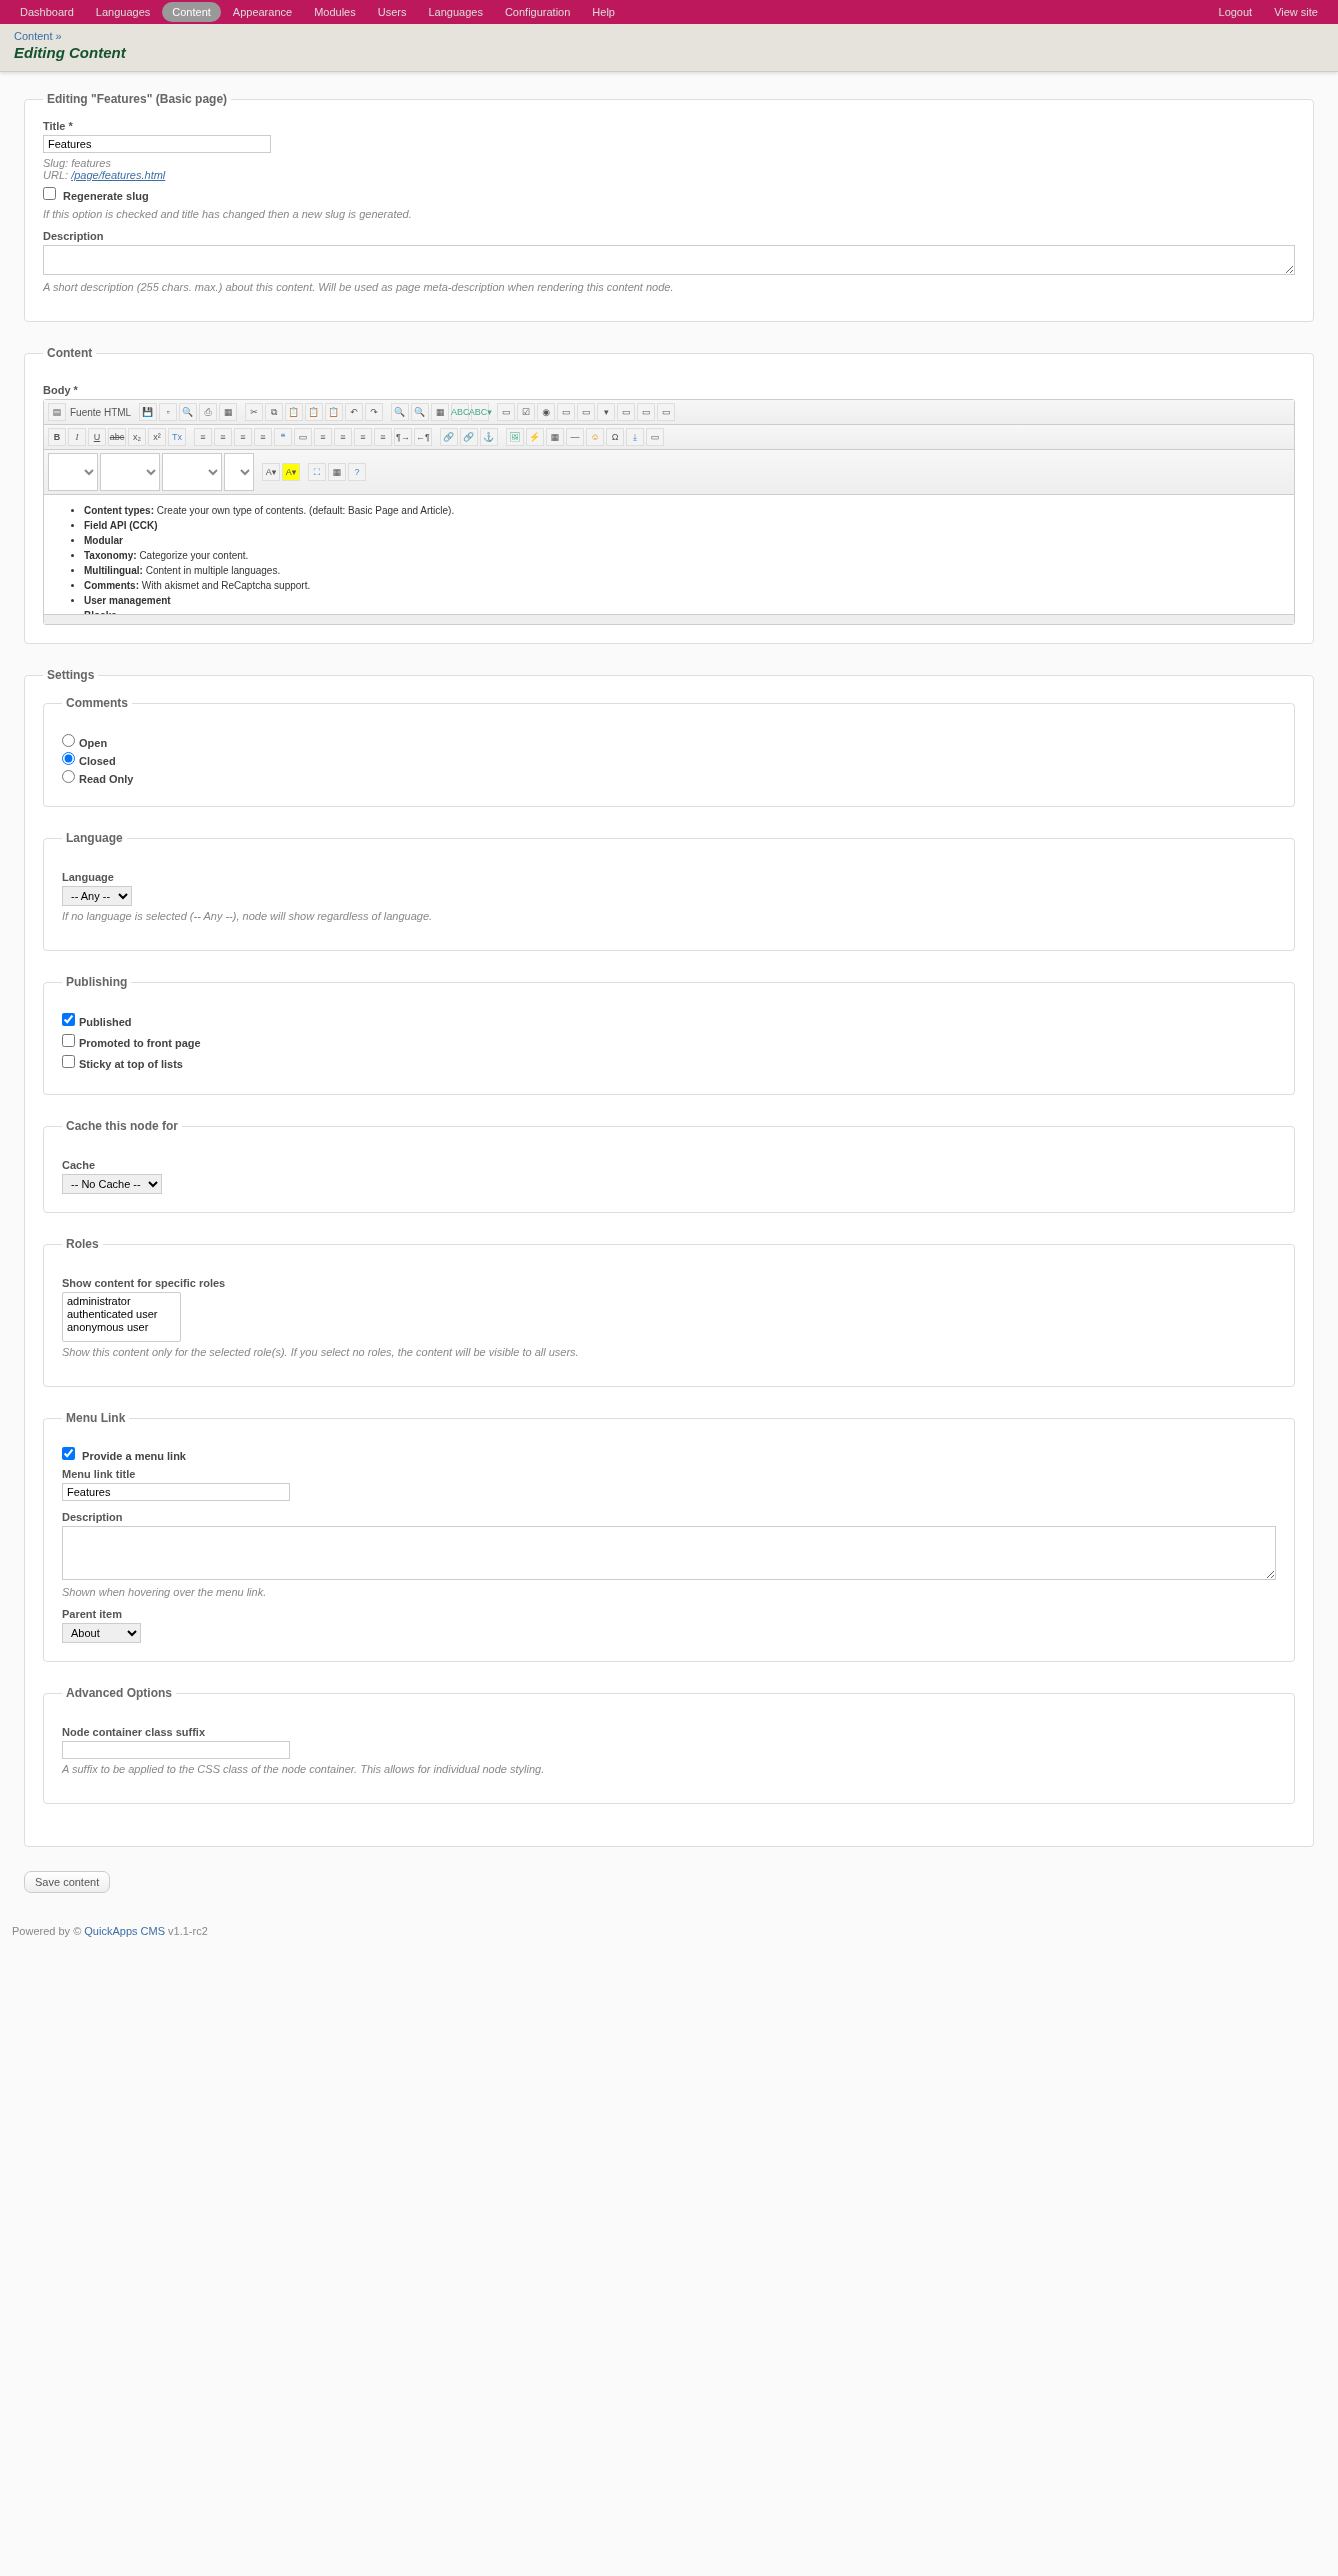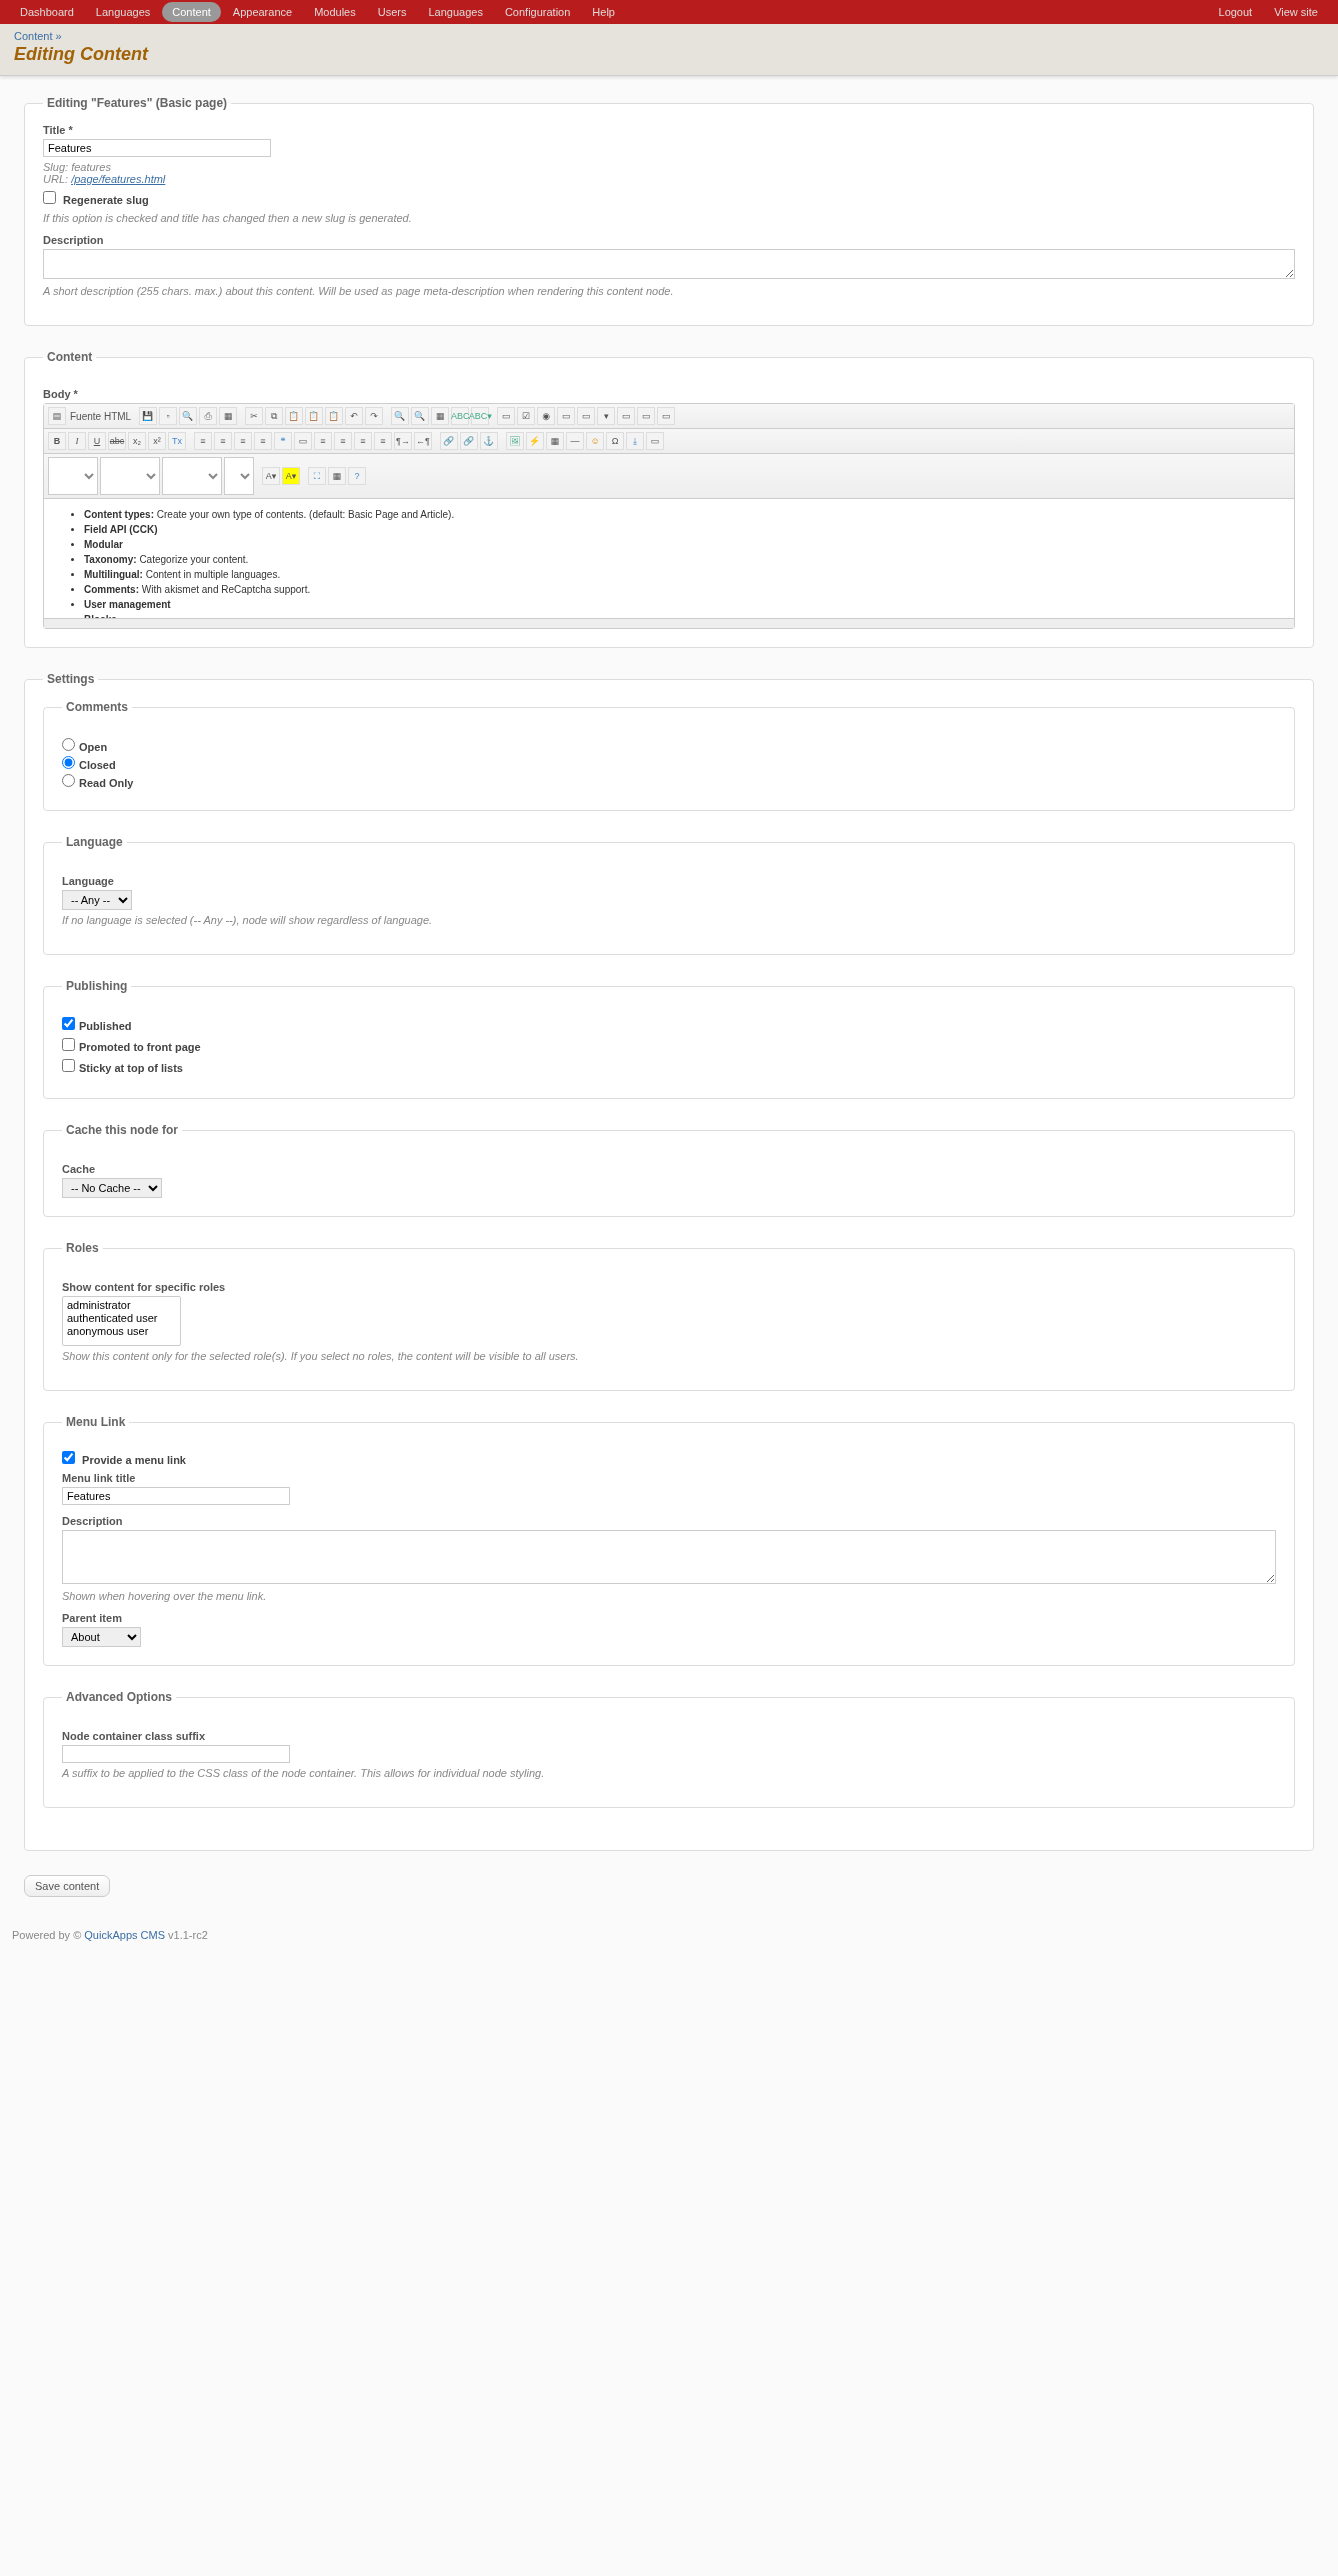--- a/index.html
+++ b/index.html
@@ -1,24 +1,24 @@
 <!DOCTYPE html>
 <html><head>
 <meta charset="utf-8">
 <style>
 * { box-sizing: border-box; margin: 0; padding: 0; }
 body { font-family: Arial, sans-serif; font-size: 11px; background: #fafafa; color: #333; }
-.topbar { background: #b91c1c; height: 24px; display: flex; justify-content: space-between; align-items: center; padding: 0 10px; }
+.topbar { background: #be185d; height: 24px; display: flex; justify-content: space-between; align-items: center; padding: 0 10px; }
 .topbar-left, .topbar-right { display: flex; gap: 2px; }
 .topbar a { color: #ddd; text-decoration: none; padding: 4px 10px; font-size: 11px; border-radius: 10px; }
 .topbar a.active { background: #999; color: #fff; }
 .breadcrumb-bar { background: #e5e3dc; padding: 6px 14px 10px; border-bottom: 1px solid #ccc; box-shadow: 0 2px 3px rgba(0,0,0,0.1); }
 .breadcrumb { font-size: 11px; color: #3b6ea5; }
 .breadcrumb a { color: #3b6ea5; text-decoration: none; }
-.page-title { font-size: 18px; font-style: italic; font-weight: bold; color: #a16207; margin-top: 2px; }
+.page-title { font-size: 15px; font-style: italic; font-weight: bold; color: #14532d; margin-top: 2px; }
 .main { padding: 20px 24px; }
 fieldset { border: 1px solid #ddd; border-radius: 4px; padding: 14px 18px 18px; margin-bottom: 24px; background: #fff; position: relative; }
 fieldset legend { font-size: 12px; font-weight: bold; color: #666; padding: 0 4px; }
 .hint { font-size: 11px; color: #888; font-style: italic; margin: 4px 0 10px; }
 .label { font-size: 11px; font-weight: bold; color: #555; display: block; margin-bottom: 3px; }
 input[type=text], textarea, select { border: 1px solid #ccc; font-size: 11px; padding: 2px 4px; font-family: inherit; }
 input[type=text] { width: 228px; }
 textarea { width: 100%; resize: both; }
 .slug-info { font-size: 11px; color: #888; font-style: italic; margin: 4px 0; }
 .slug-info a { color: #3b6ea5; }

